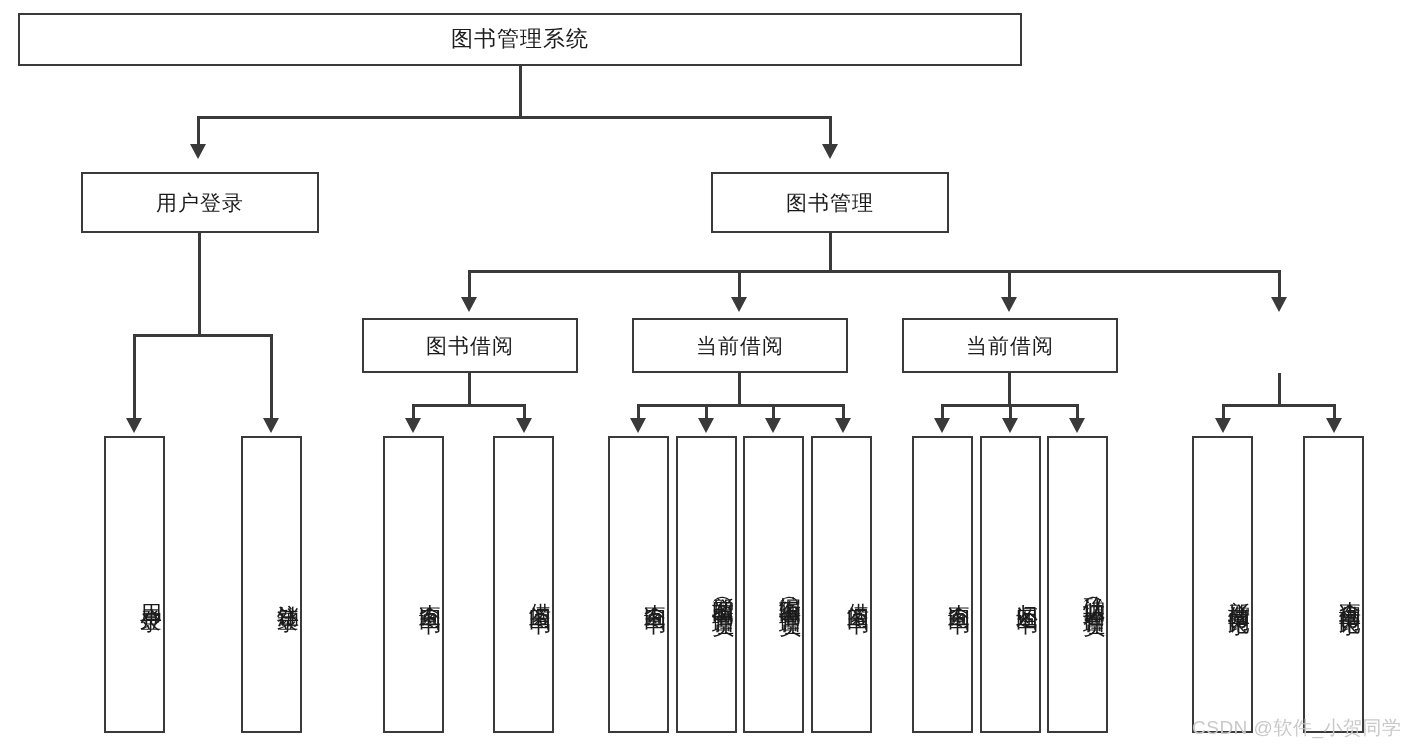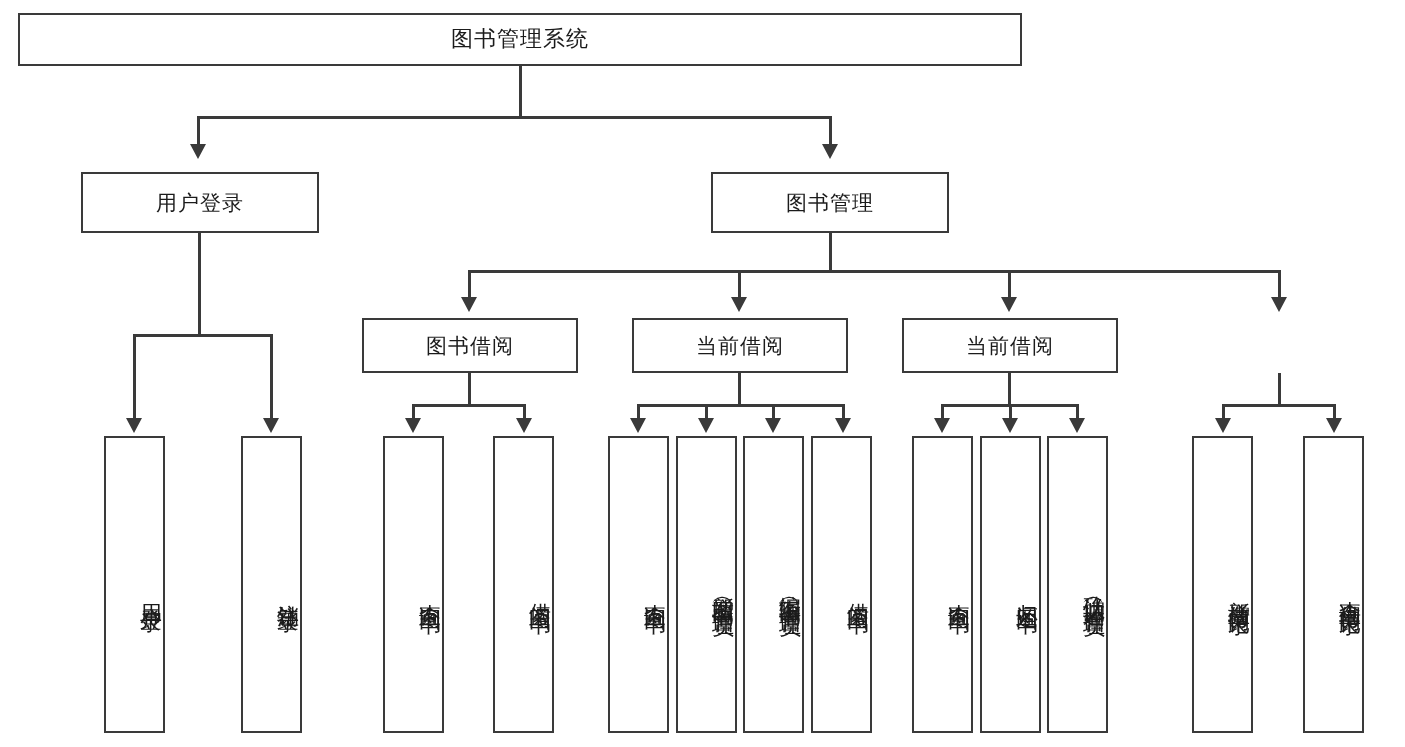--- a/index.html
+++ b/index.html
@@ -194,14 +194,15 @@
     <span class="vtxt">确认归还（管理员）</span>
   </div>
 
   <div class="node vert" style="left:1192px;top:436px;width:61px;height:297px;">
     <span class="vtxt">新增借阅记录</span>
   </div>
   <div class="node vert" style="left:1303px;top:436px;width:61px;height:297px;">
     <span class="vtxt">查询借阅记录</span>
   </div>
 
+  <div id="watermark" style="left:1192px;top:715px;">CSDN @软件_小贺同学</div>
 
 </div>
 
 </body></html>

